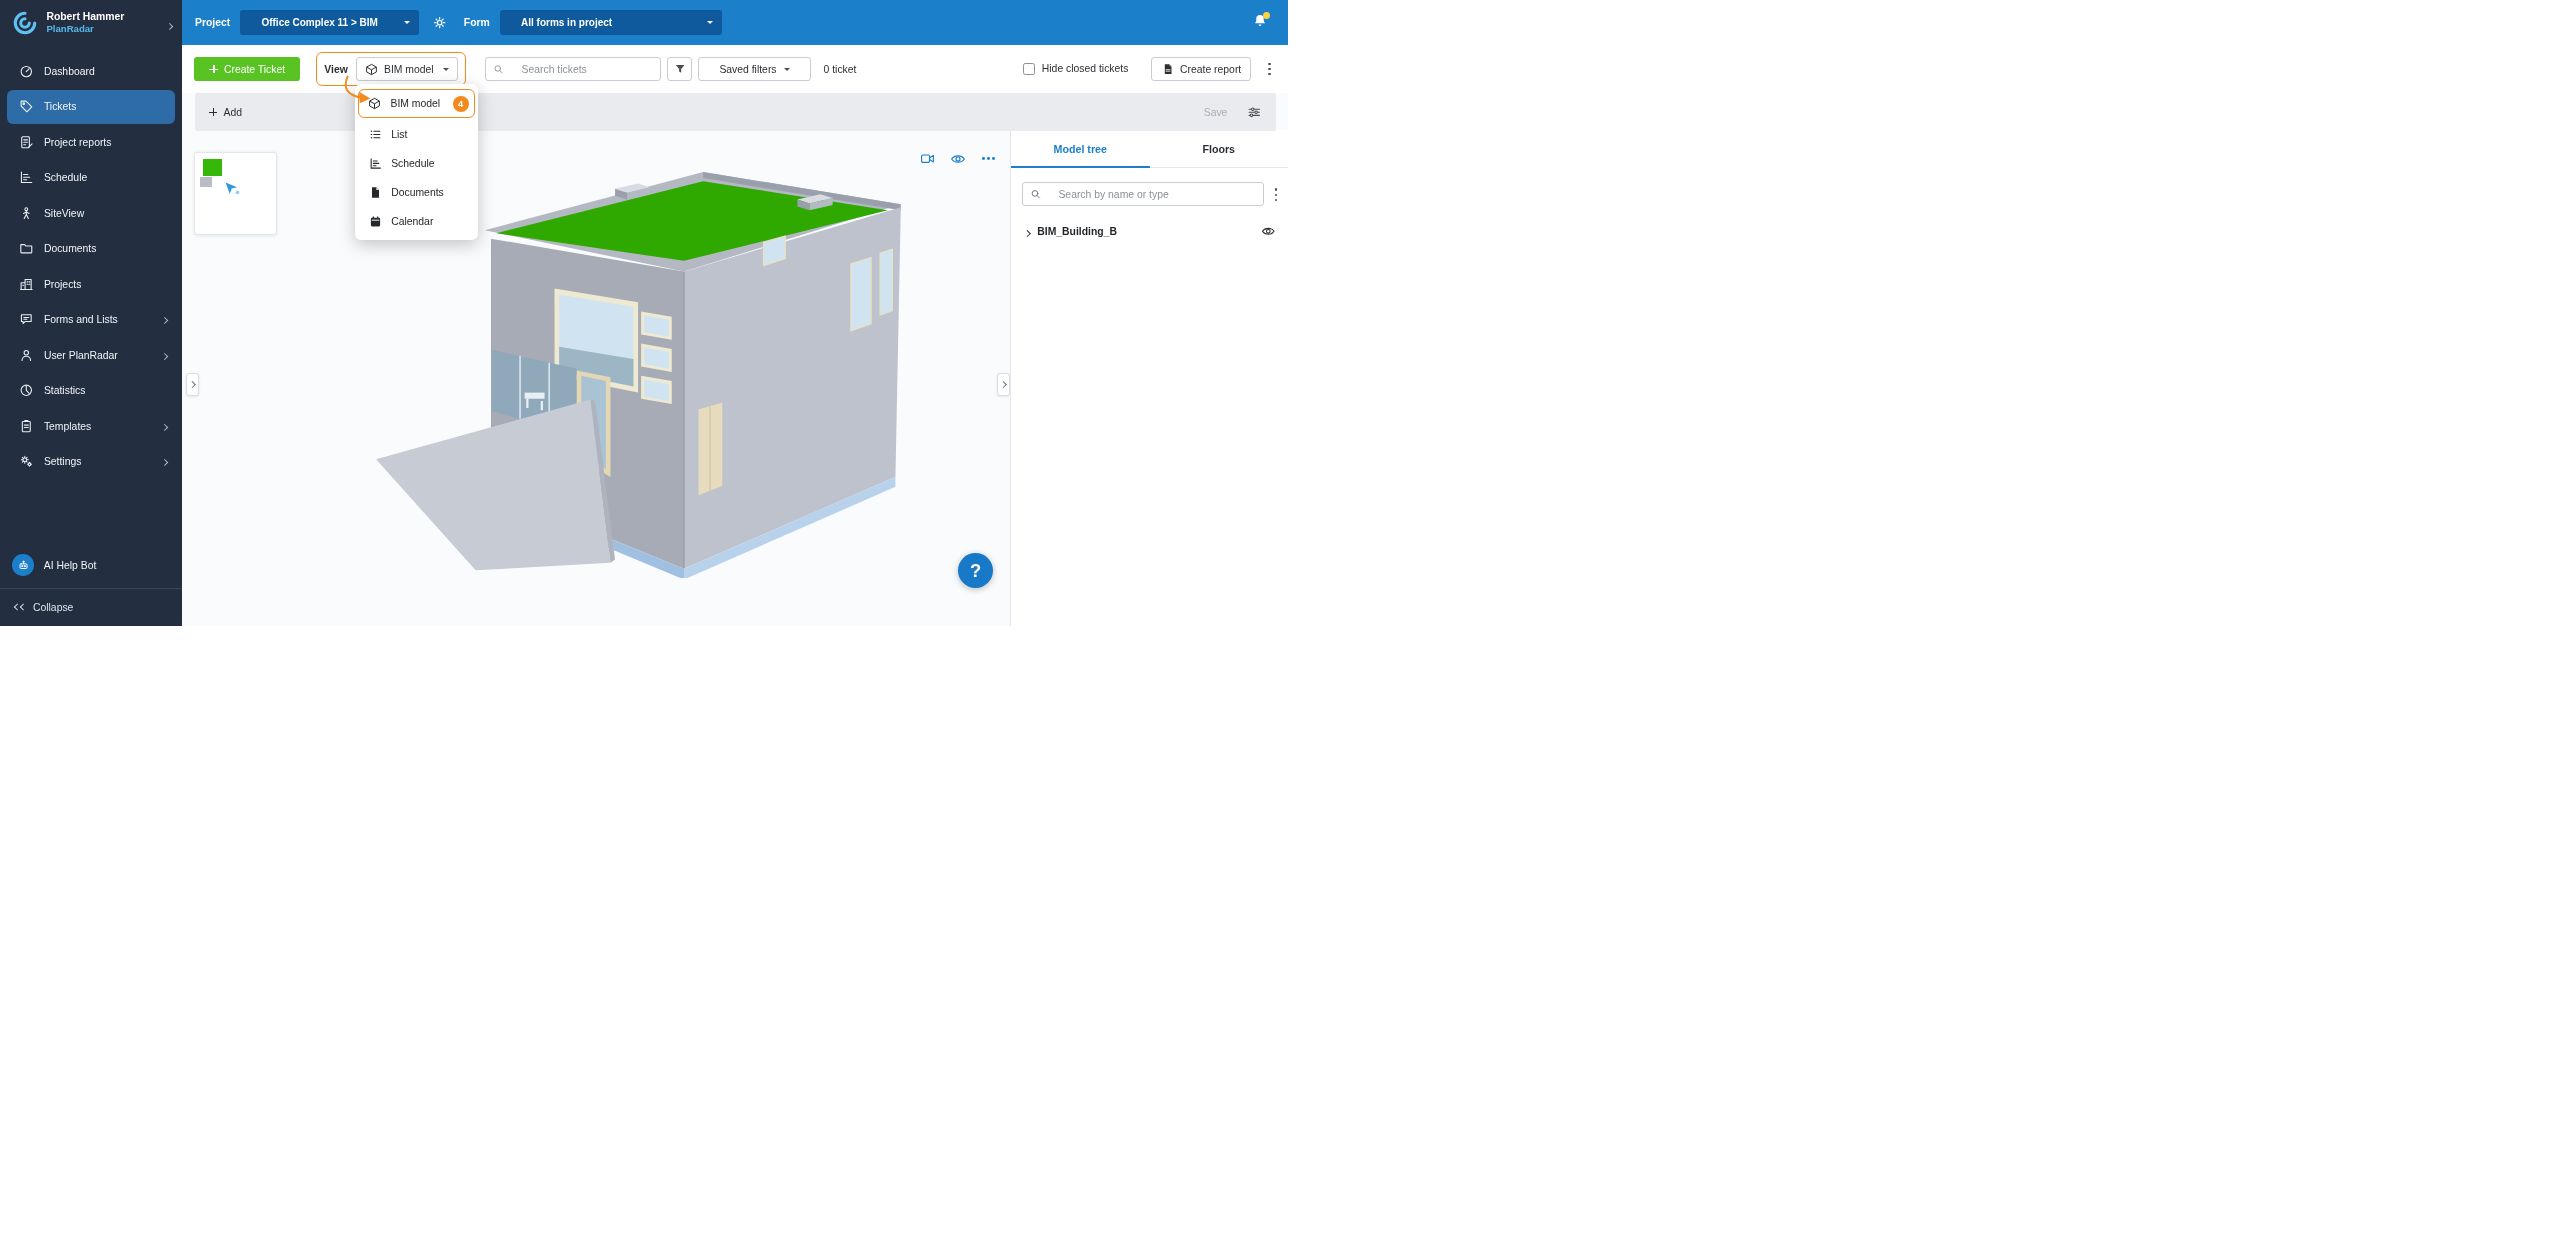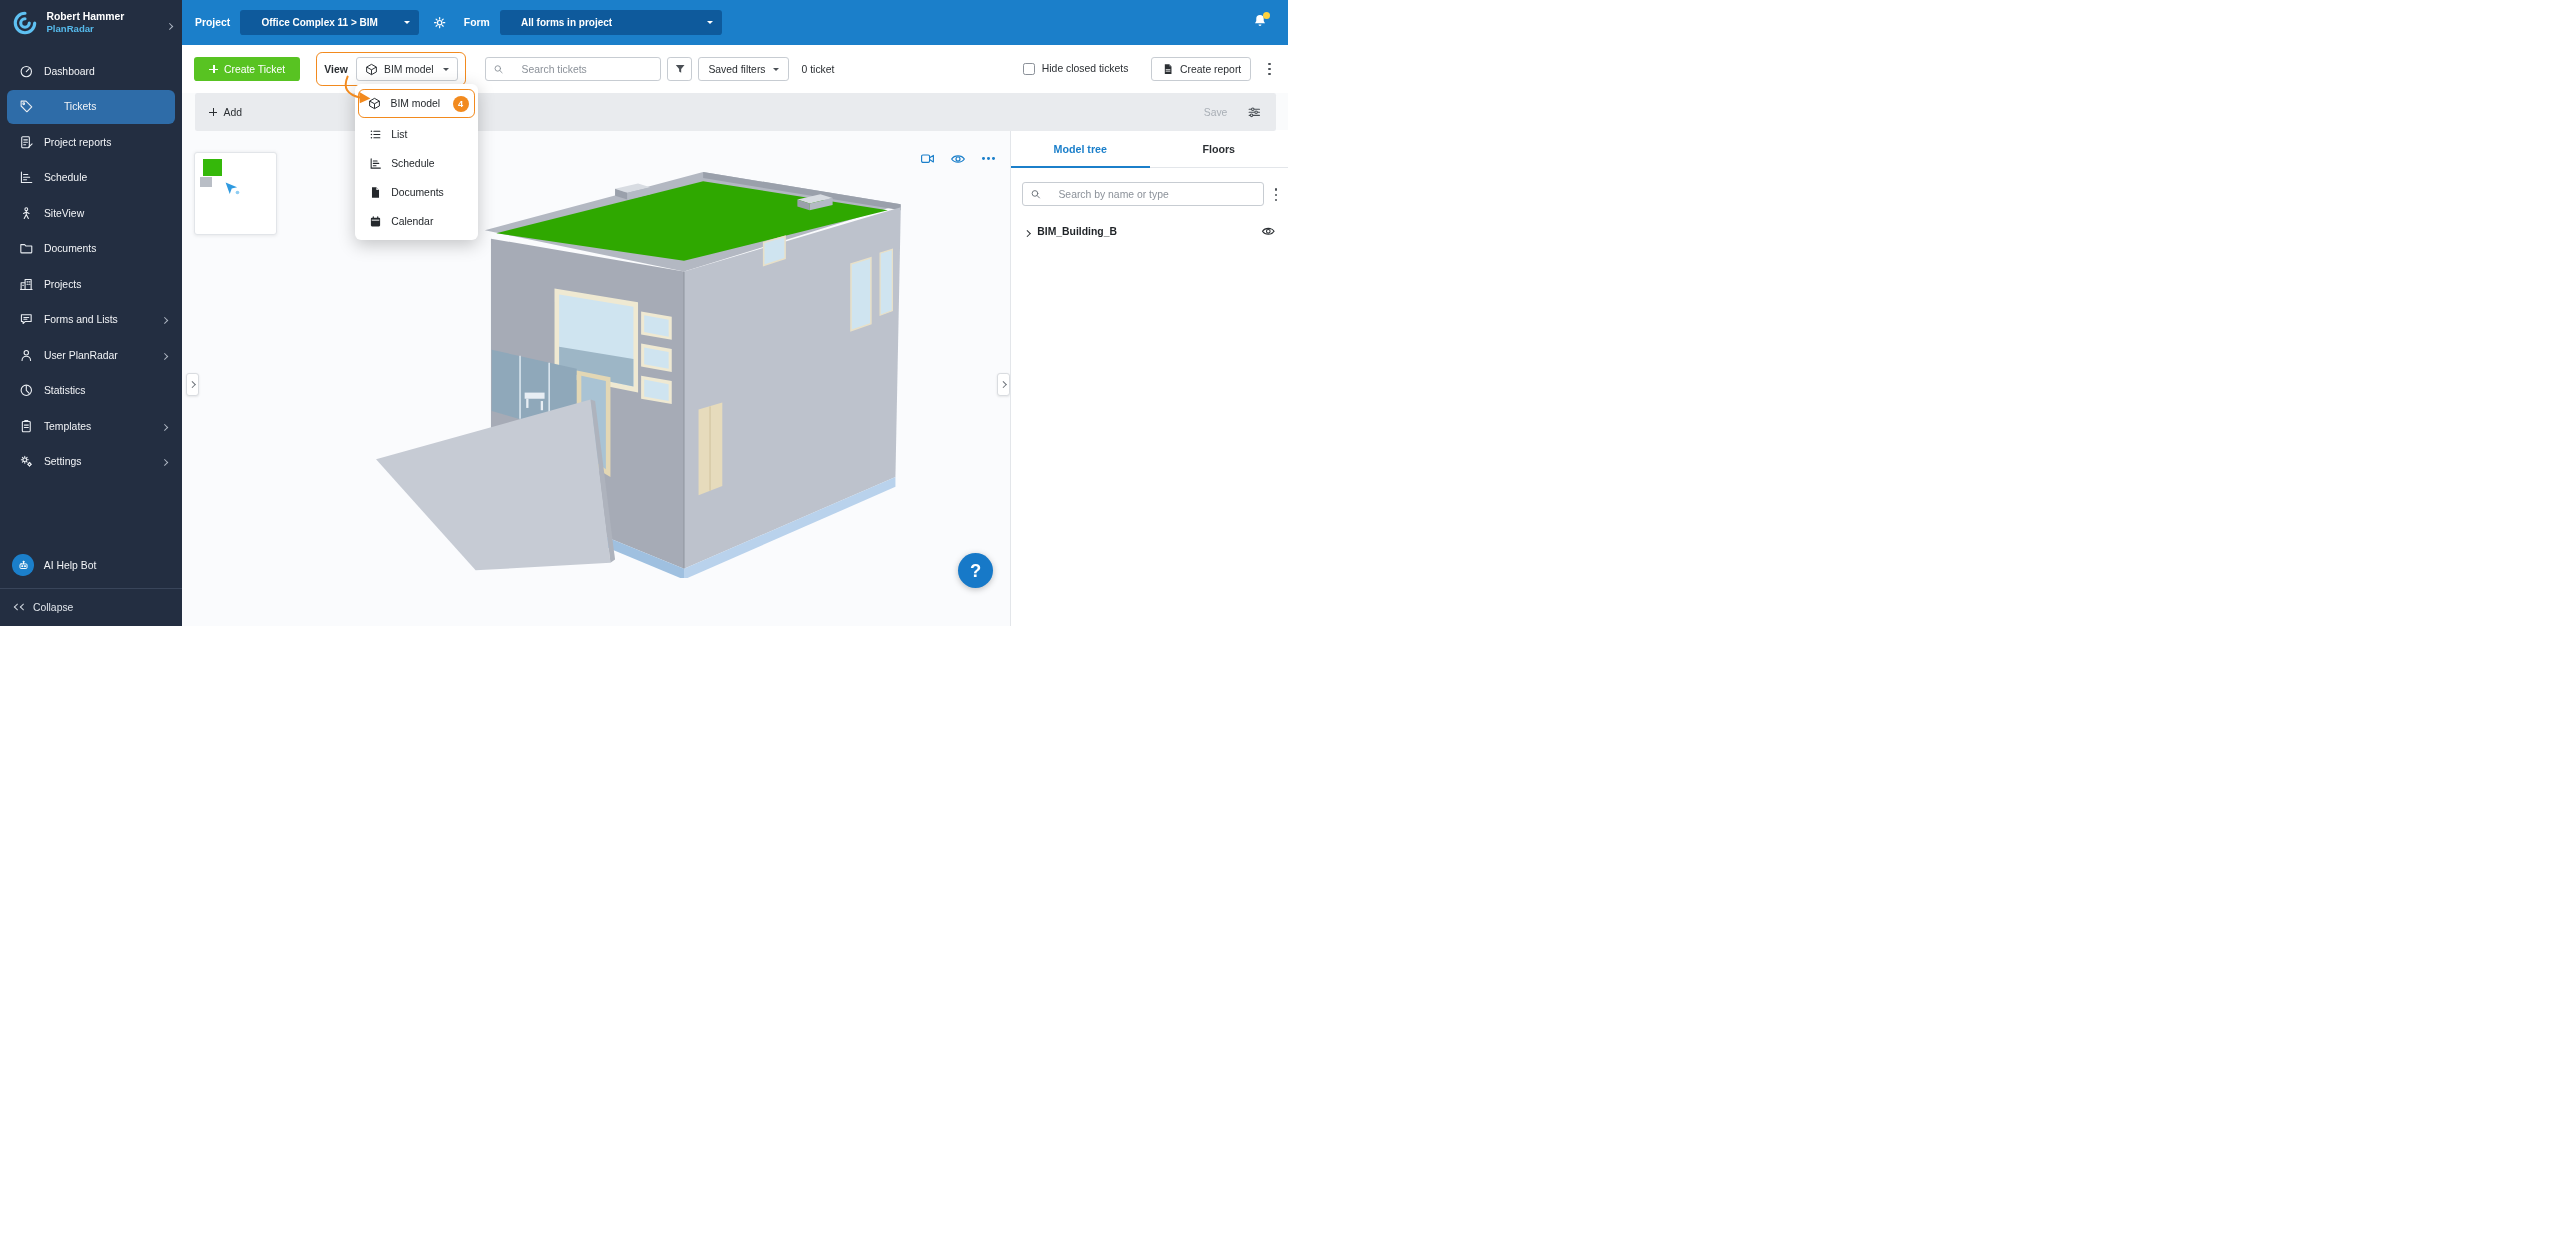--- a/index.html
+++ b/index.html
@@ -11,21 +11,21 @@
   .sb-header { height:45px; display:flex; align-items:center; padding:0 9.2px 0 10.7px; position:relative; }
   .sb-logo { width:28px; height:28px; flex:0 0 28px; }
   .sb-id { margin-left:7.7px; line-height:1.25; }
   .sb-name { font-size:10.4px; font-weight:700; color:#fff; }
   .sb-brand { font-size:9.6px; font-weight:700; color:#55b9ea; }
   .sb-header-chev { position:absolute; right:9.2px; top:18.4px; color:#aeb6c2; }
   .chev { display:inline-block; width:5.4px; height:5.4px; border-right:1.4px solid currentColor; border-top:1.4px solid currentColor; transform:rotate(45deg); }
   .chev-left { transform:rotate(-135deg); }
   .sb-nav { margin-top:9.2px; }
   .sb-item { display:flex; align-items:center; height:34px; margin:1.5px 7px; padding:0 7.7px 0 12.3px; border-radius:6.1px; cursor:pointer; }
-  .sb-item.active { background:#2e6ca8;gap:20px; }
+  .sb-item.active { background:#2e6ca8; }
   .sb-item svg { color:#e9edf2; }
   .sb-item-label { margin-left:10px; font-size:10.4px; color:#f2f4f7; }
   .sb-item .sb-chev { margin-left:auto; color:#aeb6c2; }
   .sb-bottom { position:absolute; bottom:0; left:0; right:0; }
   .sb-helpbot { display:flex; align-items:center; height:37px; padding-left:12.3px; cursor:pointer; }
   .bot-circle { width:21.5px; height:21.5px; border-radius:50%; background:#1b7fca; display:flex; align-items:center; justify-content:center; }
   .sb-divider { height:0.8px; background:#39455a; margin-top:4.6px; }
   .sb-collapse { display:flex; align-items:center; height:37px; padding-left:15.3px; cursor:pointer; color:#dfe4ea; }
   .dbl-chev { display:flex; gap:0.8px; margin-right:7.7px; color:#cdd4dc; }
   .dbl-chev .chev { width:4.6px; height:4.6px; }
@@ -50,21 +50,21 @@
   .plus::after { top:3.8px; left:0; width:8.4px; height:1.4px; }
   .view-group { display:flex; align-items:center; gap:8.4px; border:1.5px solid #f28a1e; border-radius:6.1px; padding:3.8px 7.7px; margin-left:15.3px; }
   .view-label { font-size:10.4px; font-weight:700; color:#2b2f33; }
   .view-btn { padding:0 7.7px; gap:6.1px; }
   .view-btn .caret { color:#4a4f55; margin-left:3.1px; }
   .input-box { display:flex; align-items:center; height:24px; border:0.8px solid #c7ccd2; border-radius:3.1px; background:#fff; padding:0 7px; }
   .input-box input { border:none; outline:none; font-size:10.4px; color:#2b2f33; width:100%; font-family:"Liberation Sans",sans-serif; background:transparent;padding-left:12px; }
   .input-box input::placeholder { color:#8b9199; }
   .tb-search { width:176px; margin-left:19px; }
   .icon-btn { width:25px; padding:0; margin-left:6.1px; }
-  .saved-filters { margin-left:6.1px; padding:0 9px; }
+  .saved-filters { margin-left:6.1px; padding:0 20px; }
   .ticket-count { font-size:10.4px; color:#2b2f33; margin-left:12.3px; }
   .toolbar-spacer { flex:1; }
   .checkbox-row { display:flex; align-items:center; gap:7px; cursor:pointer; }
   .checkbox { width:12.3px; height:12.3px; border:1.2px solid #8b9199; border-radius:2.3px; background:#fff; }
   .checkbox-label { font-size:10.4px; color:#2b2f33; }
   .report-btn { margin-left:23px; padding:0 9.2px; gap:6.1px; }
   .kebab { display:flex; flex-direction:column; gap:2.3px; padding:4.6px; margin-left:12.3px; cursor:pointer; }
   .kebab i, .meatball i { width:2.8px; height:2.8px; border-radius:50%; background:#4a4f55; display:block; }
   .meatball { display:flex; gap:2.3px; padding:4.6px; cursor:pointer; }
   .meatball i { background:#1b7fca; }

